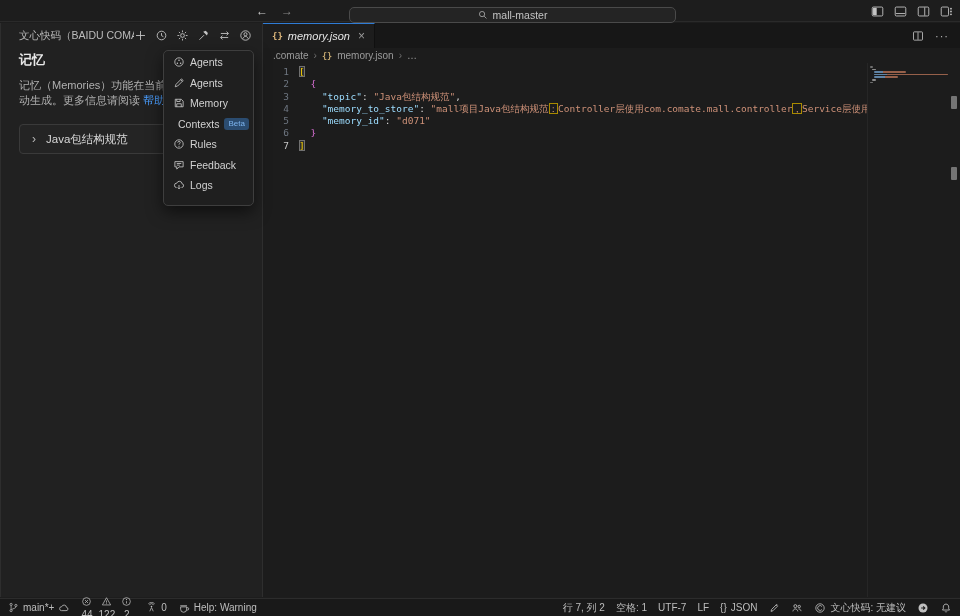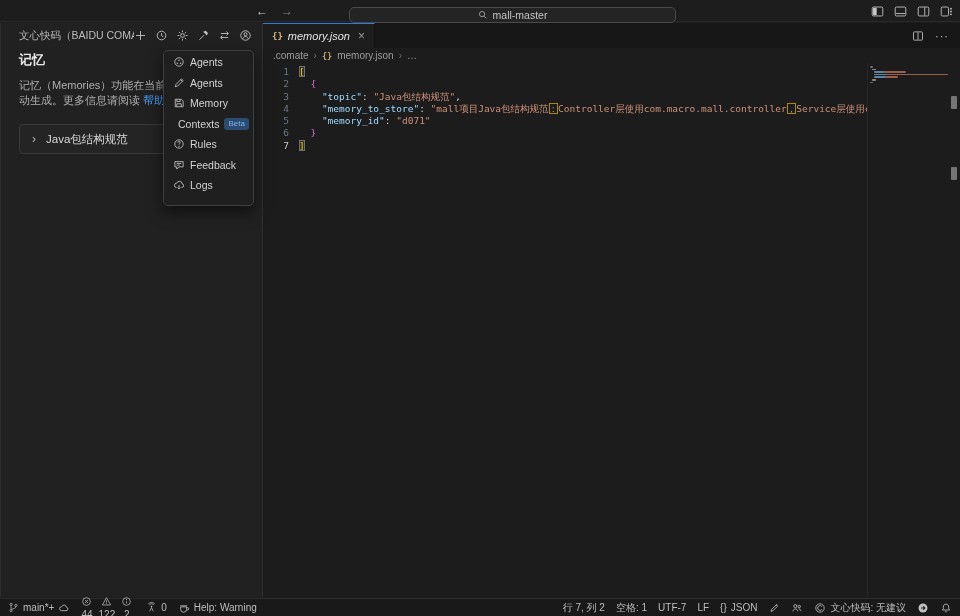--- a/index.html
+++ b/index.html
@@ -204,21 +204,21 @@
           <div class="cl">
             <span class="ln">2</span>
             <span class="ct"><span class="pln">  </span><span class="b2">{</span></span>
           </div>
           <div class="cl">
             <span class="ln">3</span>
             <span class="ct"><span class="pln">    </span><span class="key">"topic"</span><span class="pln">: </span><span class="str">"Java包结构规范"</span><span class="pln">,</span></span>
           </div>
           <div class="cl">
             <span class="ln">4</span>
-            <span class="ct"><span class="pln">    </span><span class="key">"memory_to_store"</span><span class="pln">: </span><span class="str">"mall项目Java包结构规范</span><span class="str uni">：</span><span class="str">Controller层使用com.macro.mall.controller</span><span class="str uni">，</span><span class="str">Service层使用com.macro.mall</span></span>
+            <span class="ct"><span class="pln">    </span><span class="key">"memory_to_store"</span><span class="pln">: </span><span class="str">"mall项目Java包结构规范</span><span class="str uni">：</span><span class="str">Controller层使用com.comate.mall.controller</span><span class="str uni">，</span><span class="str">Service层使用com.macro.mall</span></span>
           </div>
           <div class="cl">
             <span class="ln">5</span>
             <span class="ct"><span class="pln">    </span><span class="key">"memory_id"</span><span class="pln">: </span><span class="str">"d071"</span></span>
           </div>
           <div class="cl">
             <span class="ln">6</span>
             <span class="ct"><span class="pln">  </span><span class="b2">}</span></span>
           </div>
           <div class="cl">

